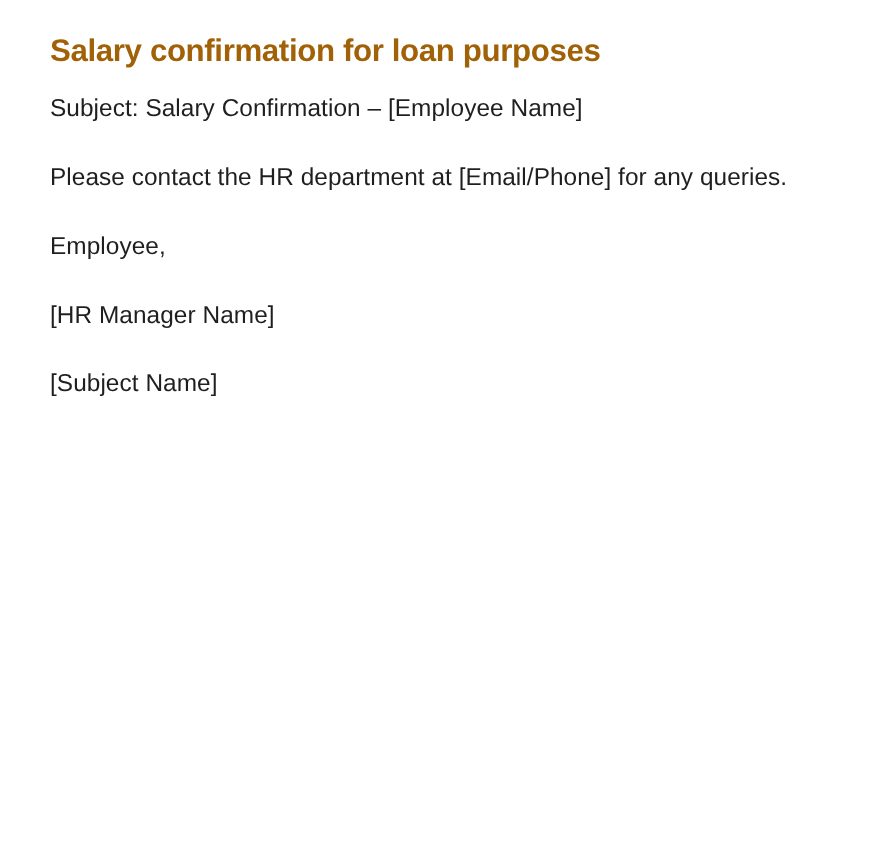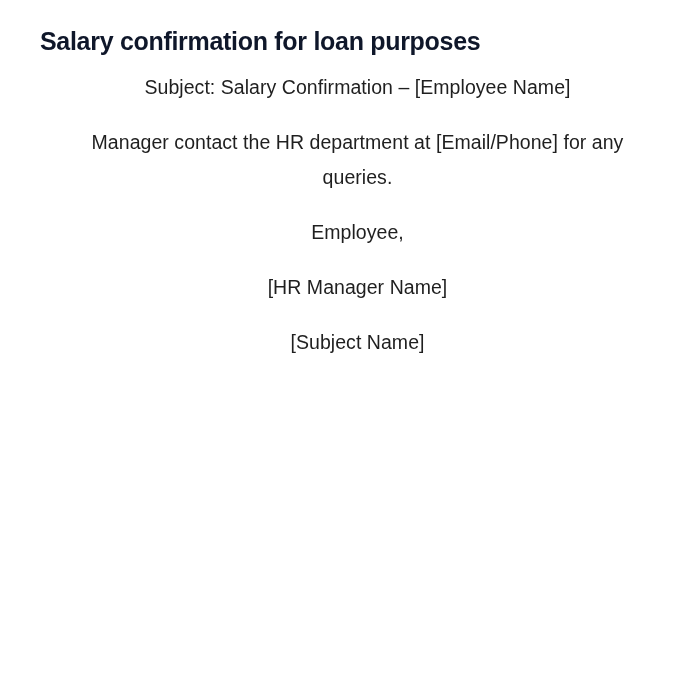--- a/index.html
+++ b/index.html
@@ -8,36 +8,35 @@
       position: relative;
       width: 700px; height: 676px;
       box-sizing: border-box;
       padding: 24px 40px 0 40px;
       font-family: "Liberation Sans", "DejaVu Sans", sans-serif;
       color: #1f1f1f;
     }
     .title {
       font-size: 25px;
       font-weight: bold;
-      color: #0f172a;
+      color: #a16207;
       margin: 0 0 12px 0;
       line-height: 34px;
       letter-spacing: -0.3px;
     }
     .para {
       font-size: 19.5px;
       line-height: 35px;
-      margin: 0 0 20px 15px;
+      margin: 0 0 20px 0;
       letter-spacing: 0.05px;
-      text-align: center;
     }
   </style>
 </head>
 <body>
 
 <div class="page">
   <h1 class="title">Salary confirmation for loan purposes</h1>
   <p class="para">Subject: Salary Confirmation – [Employee Name]</p>
-  <p class="para">Manager contact the HR department at [Email/Phone] for any queries.</p>
+  <p class="para">Please contact the HR department at [Email/Phone] for any queries.</p>
   <p class="para">Employee,</p>
   <p class="para">[HR Manager Name]</p>
   <p class="para">[Subject Name]</p>
 </div>
 
 </body></html>

